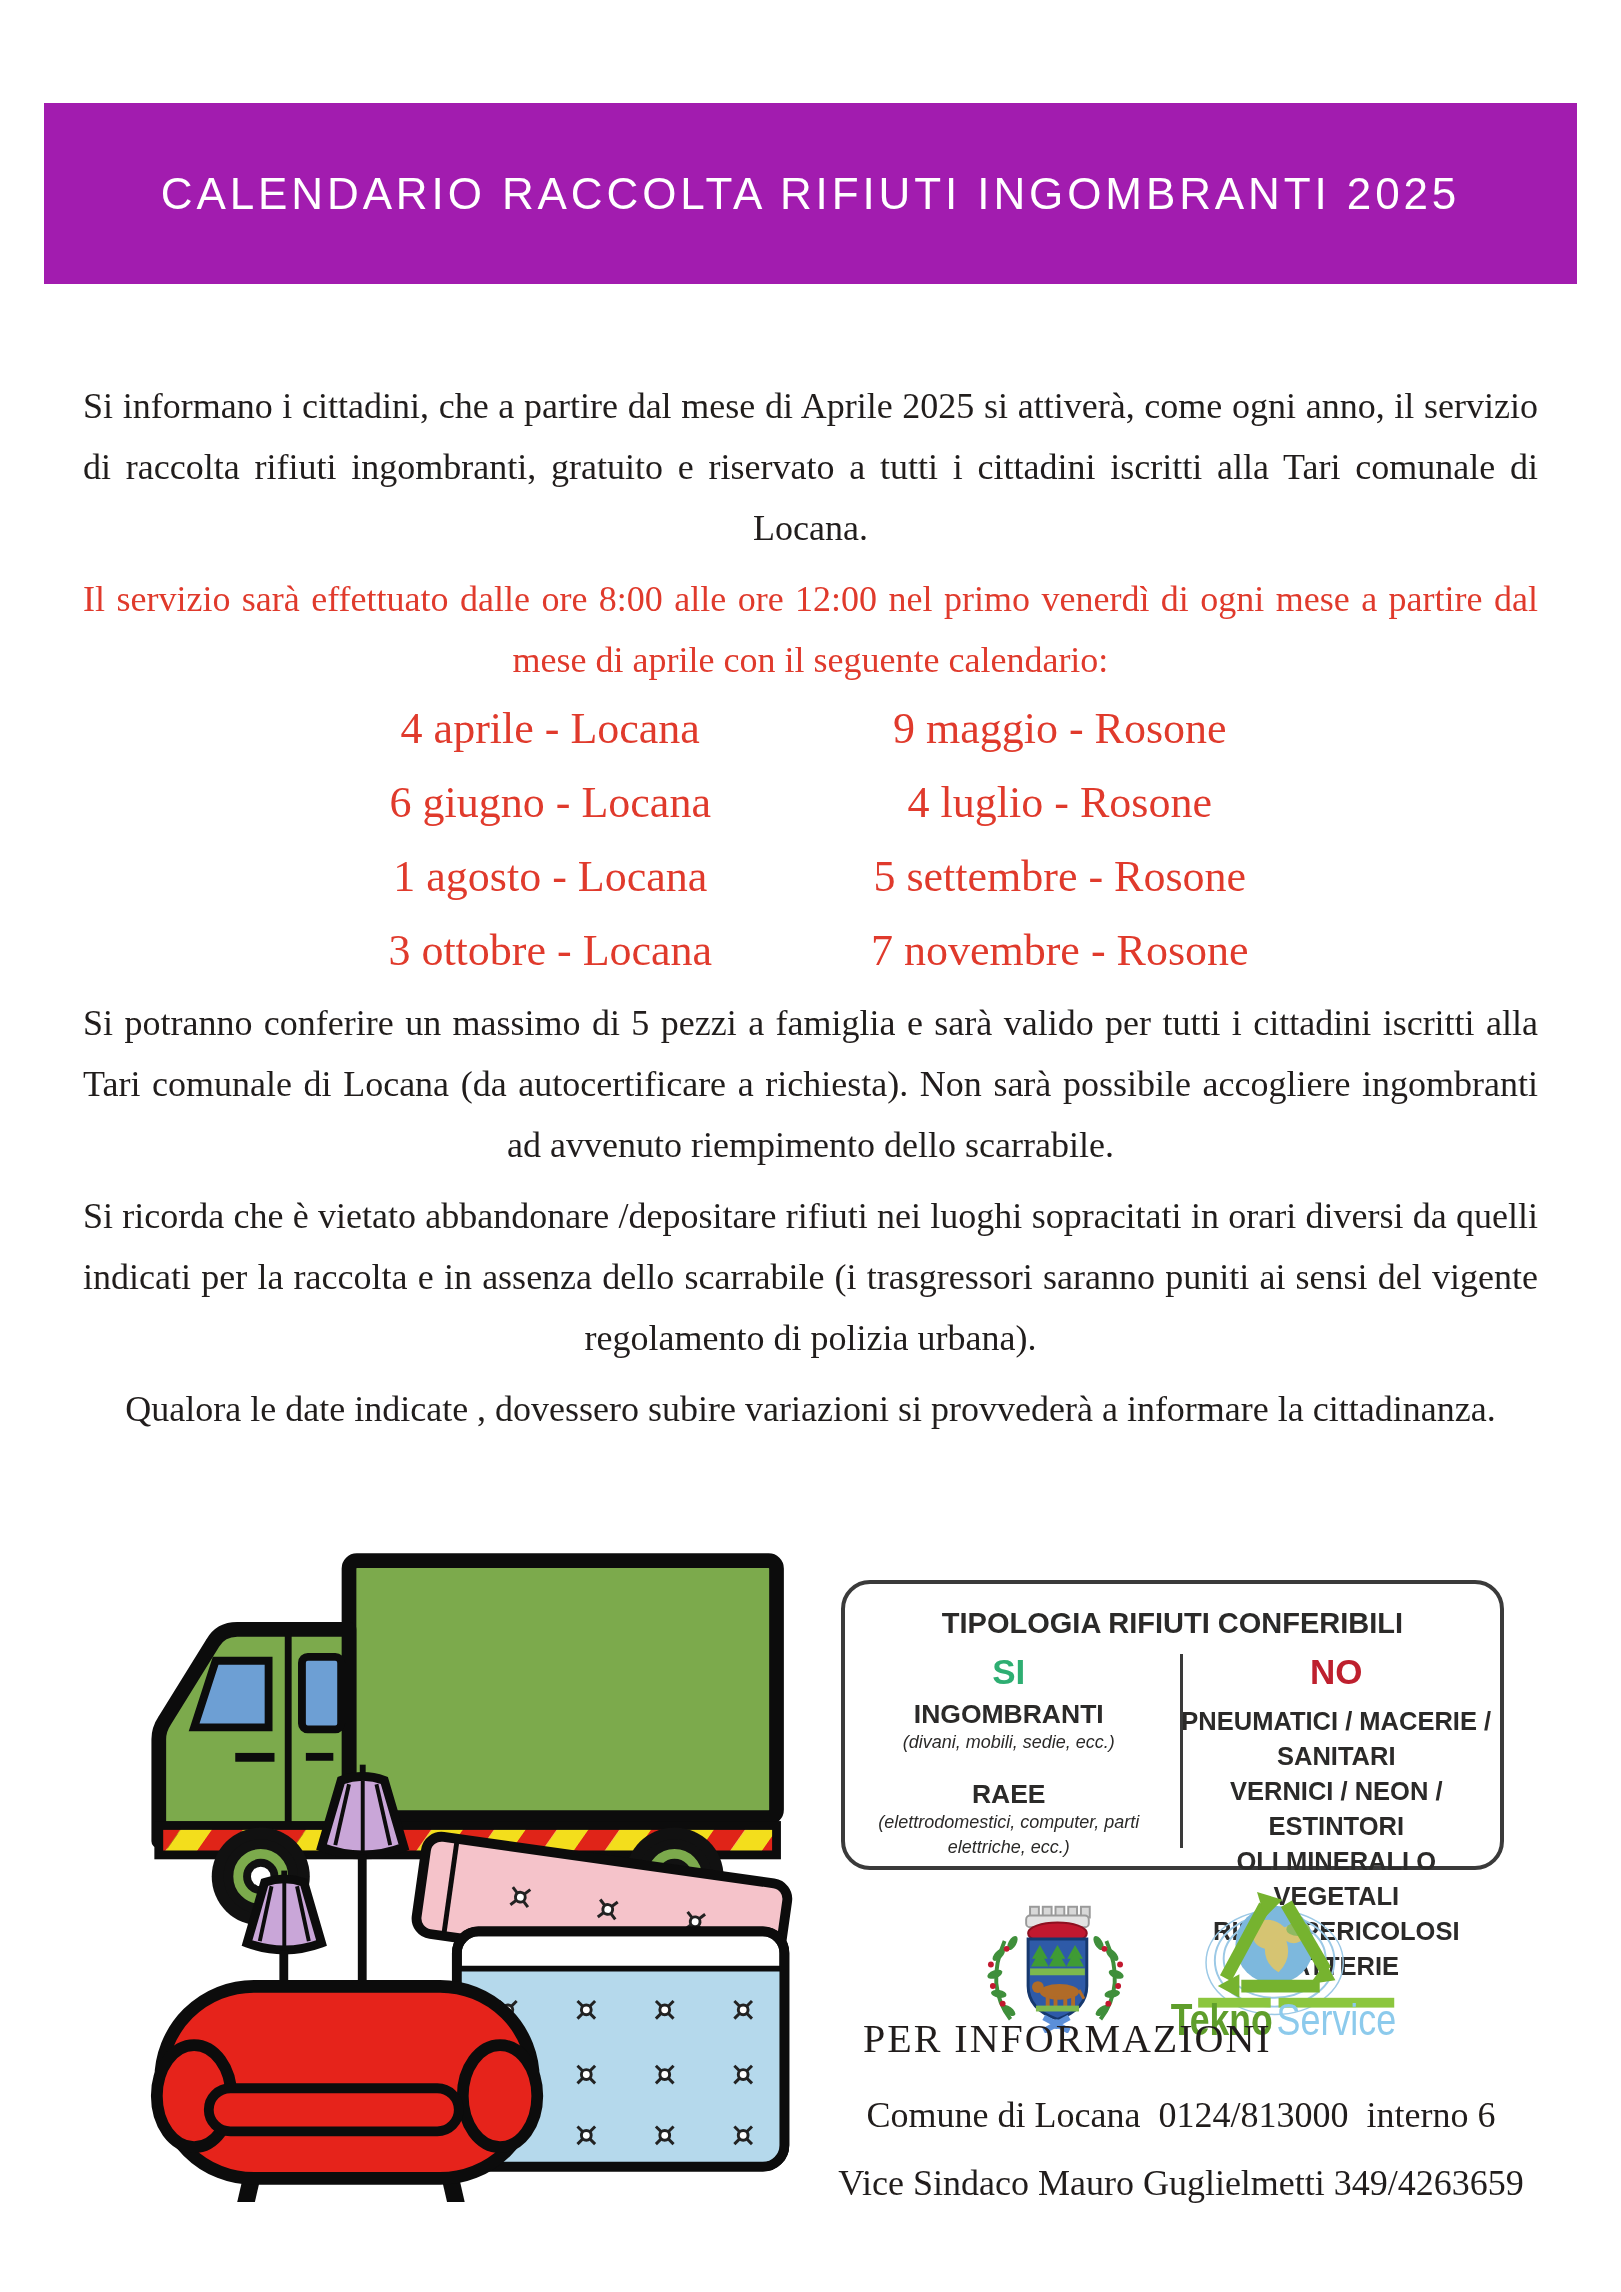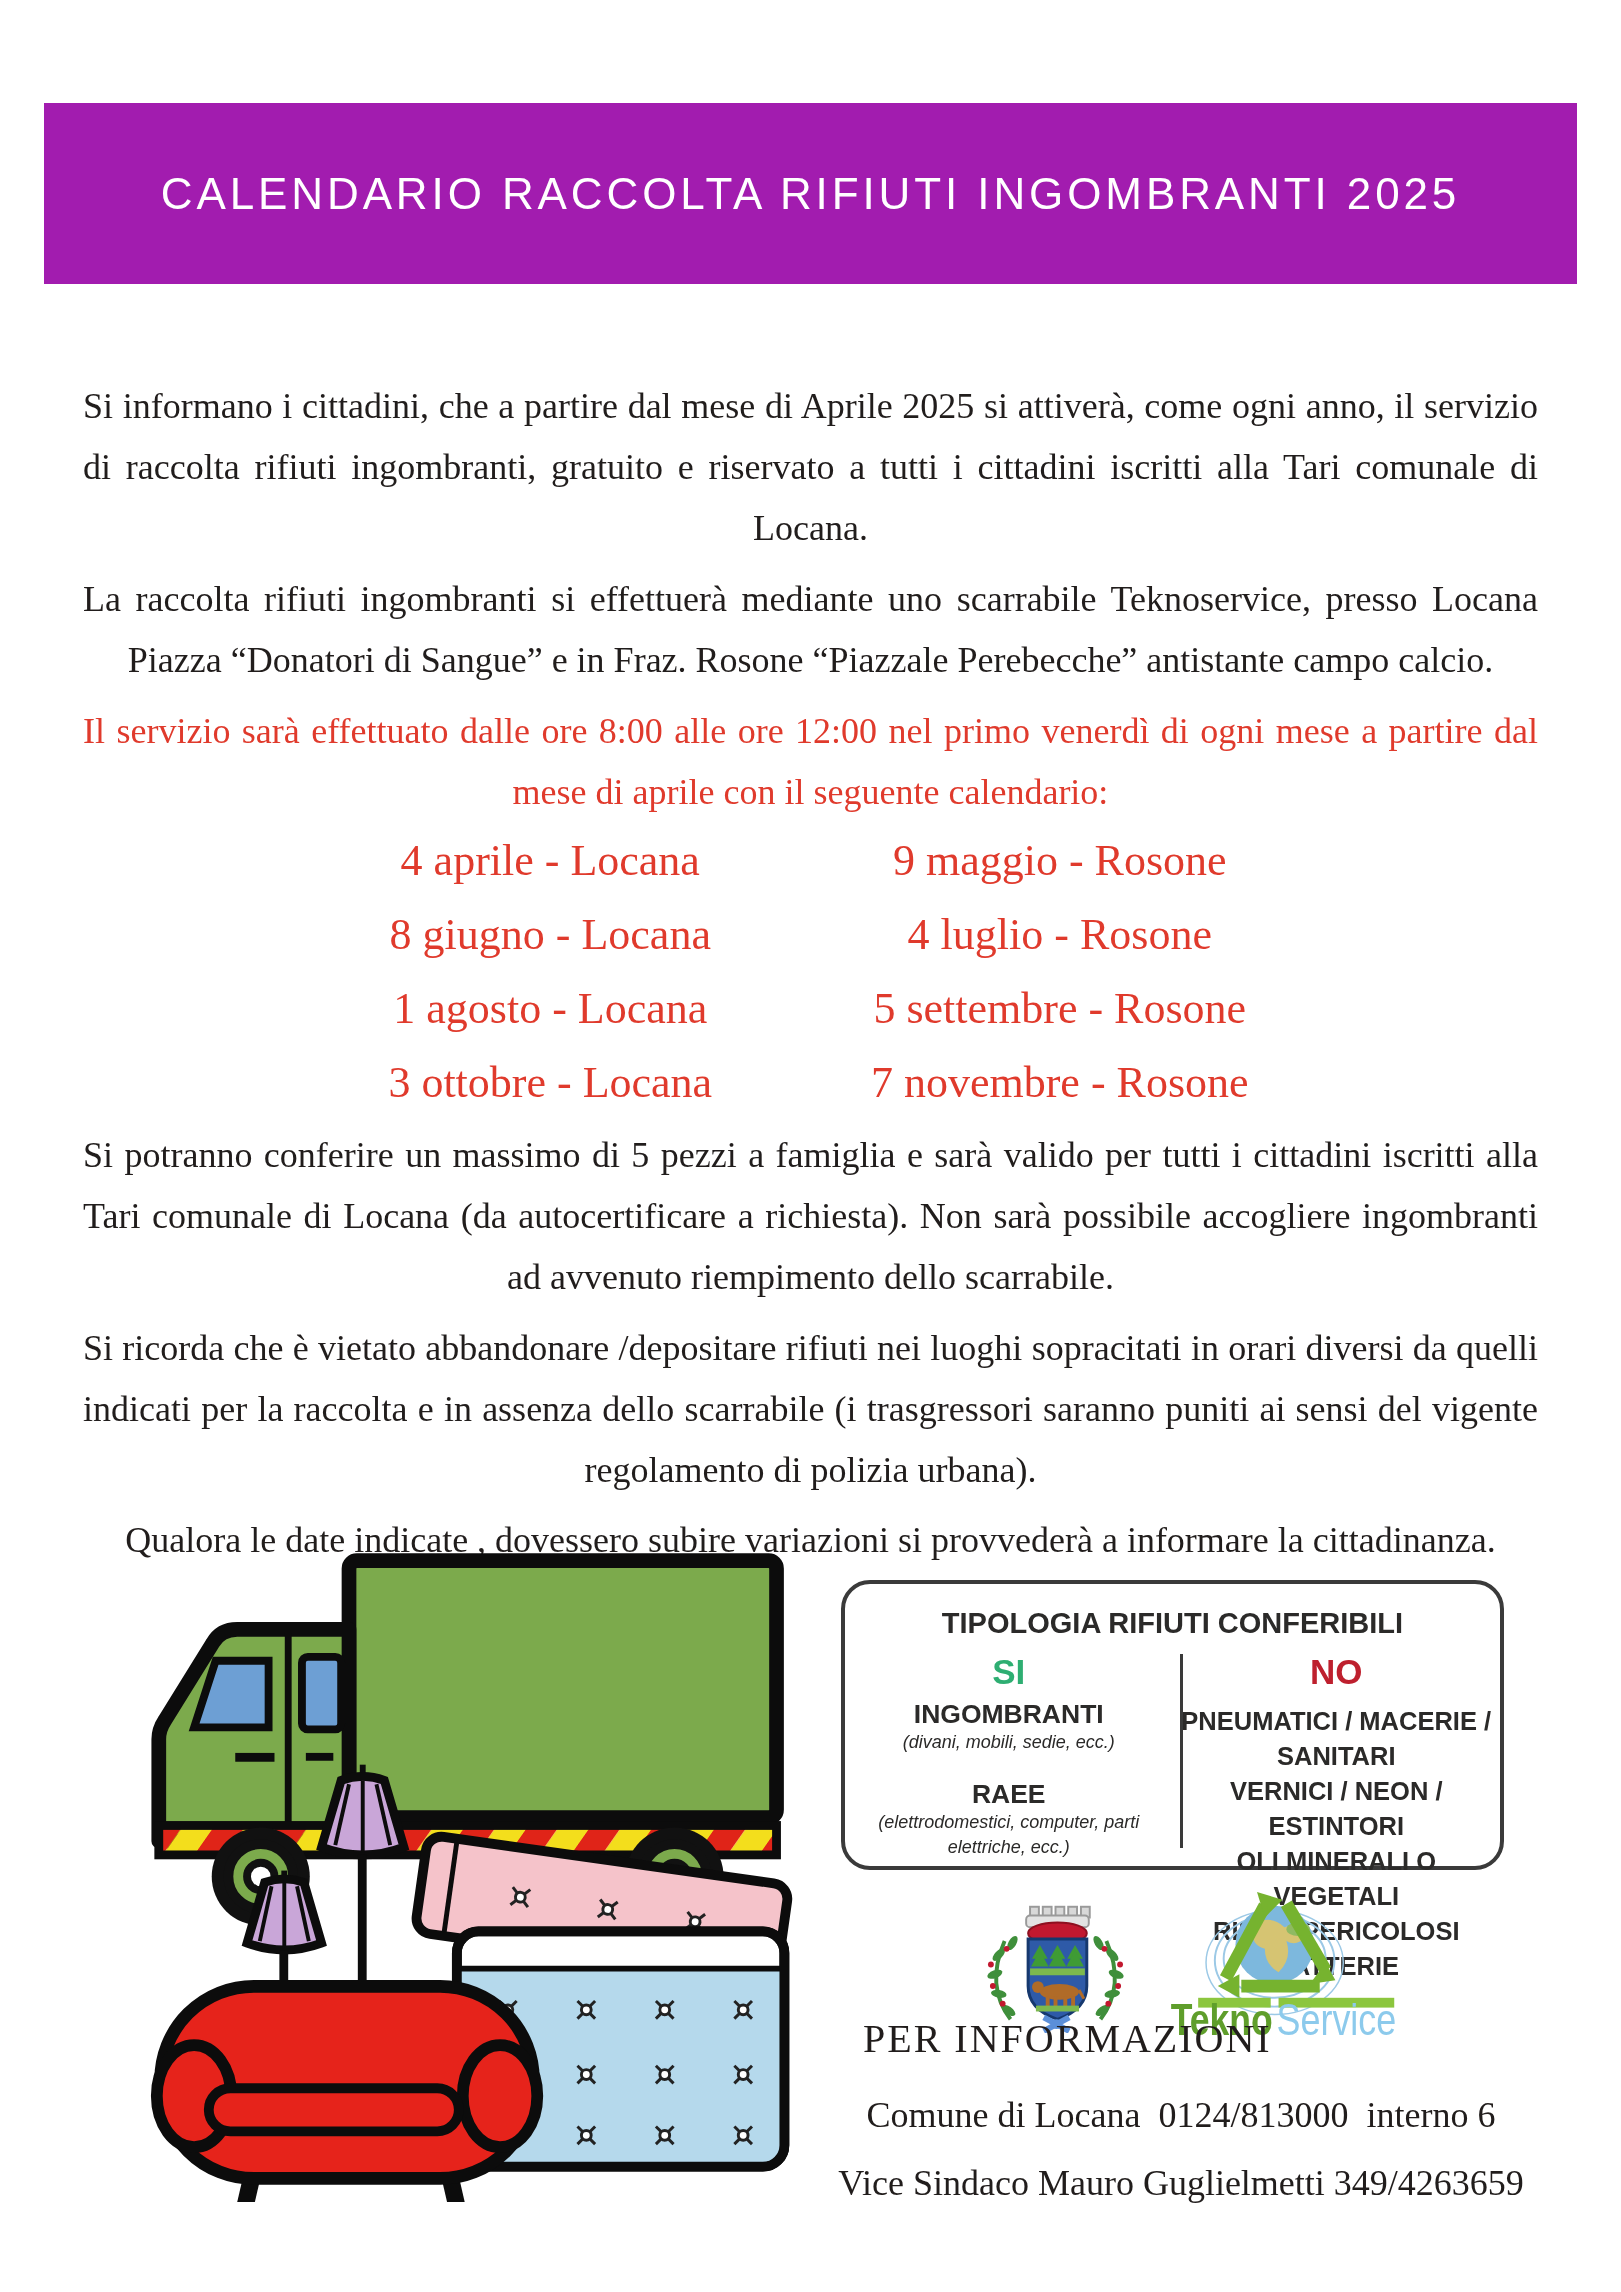--- a/index.html
+++ b/index.html
@@ -52,27 +52,26 @@
 <body>
 
 <div class="page">
 
   <div class="banner">
     <div class="banner-title">CALENDARIO RACCOLTA RIFIUTI INGOMBRANTI 2025</div>
   </div>
 
   <div class="content">
     <p class="para">Si informano i cittadini, che a partire dal mese di Aprile 2025 si attiverà, come ogni anno, il servizio di raccolta rifiuti ingombranti, gratuito e riservato a tutti i cittadini iscritti alla Tari comunale di Locana.</p>
-    <p class="para">La raccolta rifiuti ingombranti si effettuerà mediante uno scarrabile Teknoservice, presso Locana Piazza “Donatori di Sangue” e in Fraz. Rosone “Piazzale Perebecche” antistante campo calcio.</p>
     <p class="para red">Il servizio sarà effettuato dalle ore 8:00 alle ore 12:00 nel primo venerdì di ogni mese a partire dal mese di aprile con il seguente calendario:</p>
 
     <div class="calendar">
       <div>4 aprile - Locana</div>
       <div>9 maggio - Rosone</div>
-      <div>8 giugno - Locana</div>
+      <div>6 giugno - Locana</div>
       <div>4 luglio - Rosone</div>
       <div>1 agosto - Locana</div>
       <div>5 settembre - Rosone</div>
       <div>3 ottobre - Locana</div>
       <div>7 novembre - Rosone</div>
     </div>
 
     <p class="para">Si potranno conferire un massimo di 5 pezzi a famiglia e sarà valido per tutti i cittadini iscritti alla Tari comunale di Locana (da autocertificare a richiesta). Non sarà possibile accogliere ingombranti ad avvenuto riempimento dello scarrabile.</p>
     <p class="para">Si ricorda che è vietato abbandonare /depositare rifiuti nei luoghi sopracitati in orari diversi da quelli indicati per la raccolta e in assenza dello scarrabile (i trasgressori saranno puniti ai sensi del vigente regolamento di polizia urbana).</p>
     <p class="para">Qualora le date indicate , dovessero subire variazioni si provvederà a informare la cittadinanza.</p>

